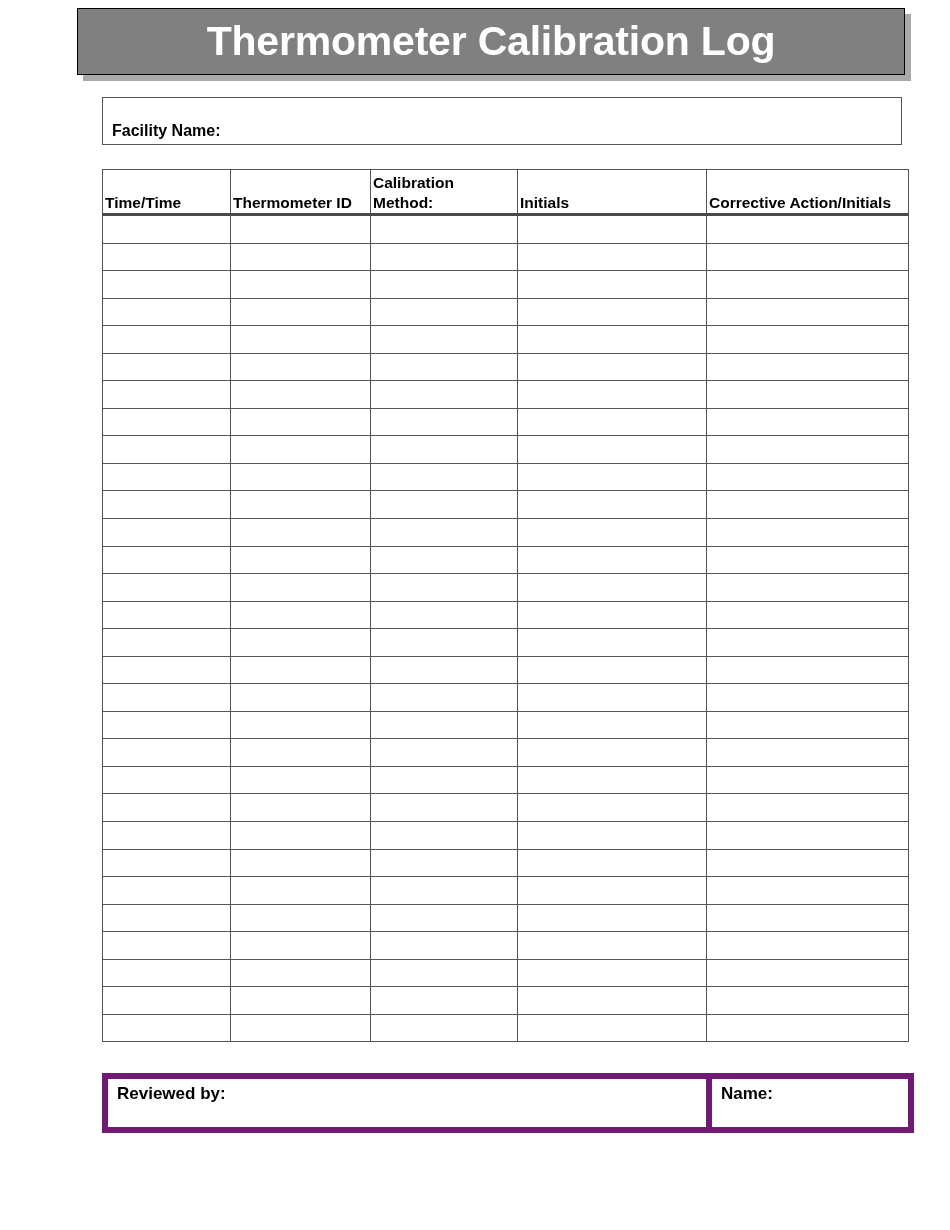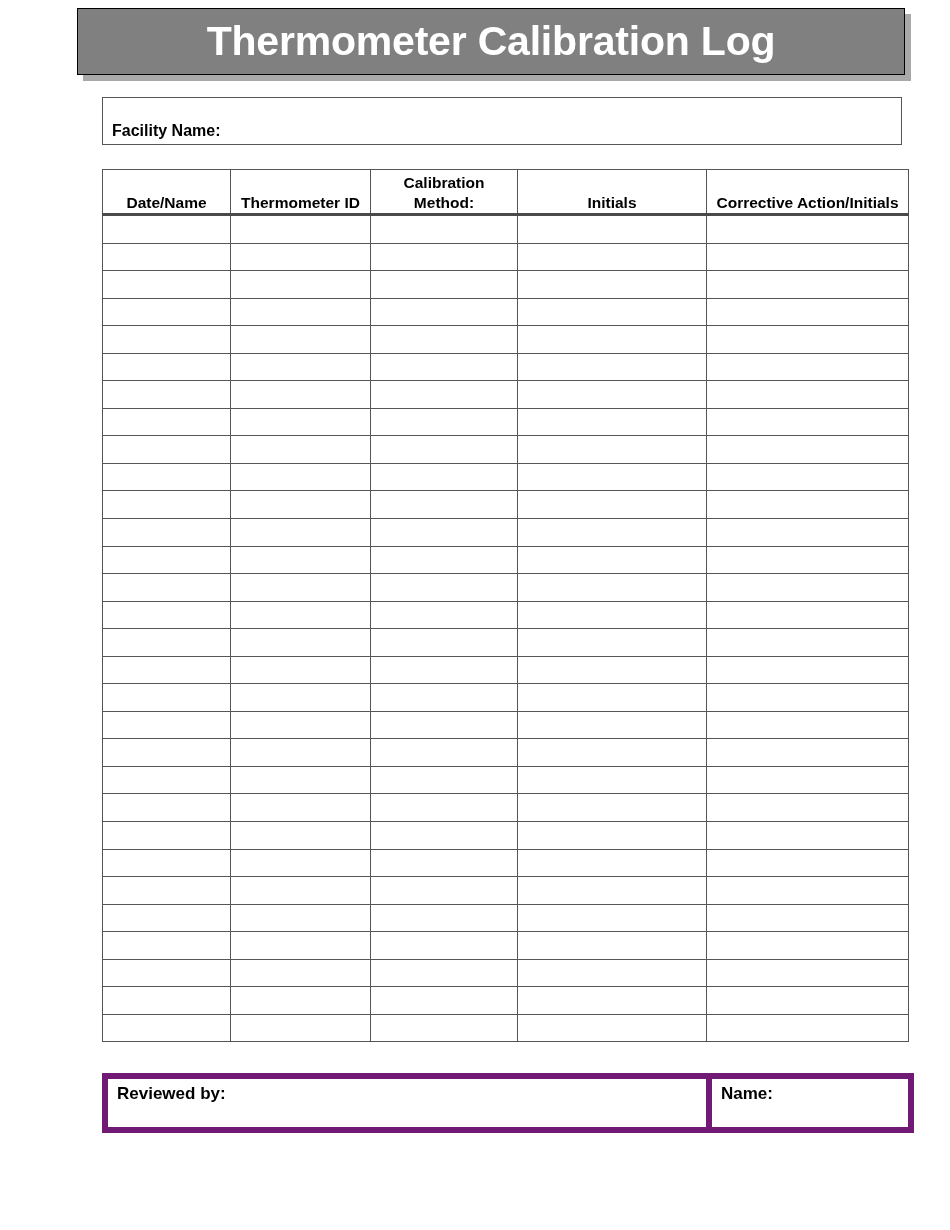--- a/index.html
+++ b/index.html
@@ -94,21 +94,21 @@
   .log-table col.c2 { width: 140px; }
   .log-table col.c3 { width: 147px; }
   .log-table col.c4 { width: 189px; }
   .log-table col.c5 { width: 202px; }
 
   .log-table th {
     border: 1px solid #555555;
     border-bottom: 3px solid #4a4a4a;
     height: 45px;
     vertical-align: bottom;
-    text-align: center;
+    text-align: left;
     font-size: 15.5px;
     font-weight: bold;
     line-height: 1.25;
     padding: 0 2px 1px 2px;
     box-sizing: border-box;
   }
   .log-table td {
     border: 1px solid #555555;
     height: 26.55px;
     padding: 0;
@@ -159,21 +159,21 @@
   <table class="log-table">
     <colgroup>
       <col class="c1">
         <col class="c2">
         <col class="c3">
         <col class="c4">
         <col class="c5">
     </colgroup>
     <thead>
       <tr>
-        <th>Date/Name</th>
+        <th>Time/Time</th>
         <th>Thermometer ID</th>
         <th>Calibration Method:</th>
         <th>Initials</th>
         <th>Corrective Action/Initials</th>
       </tr>
     </thead>
     <tbody id="log-body">
         <tr>
           <td></td>
           <td></td>

